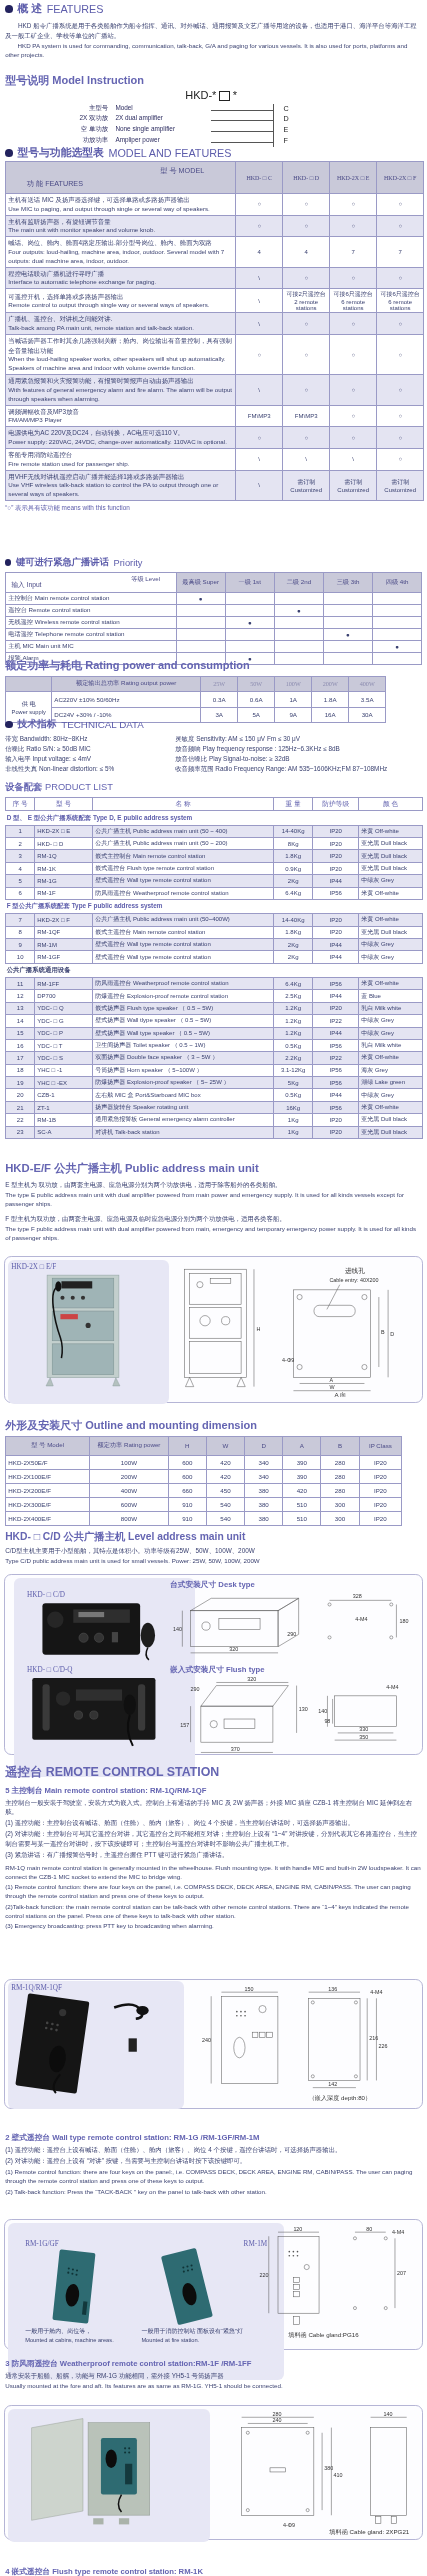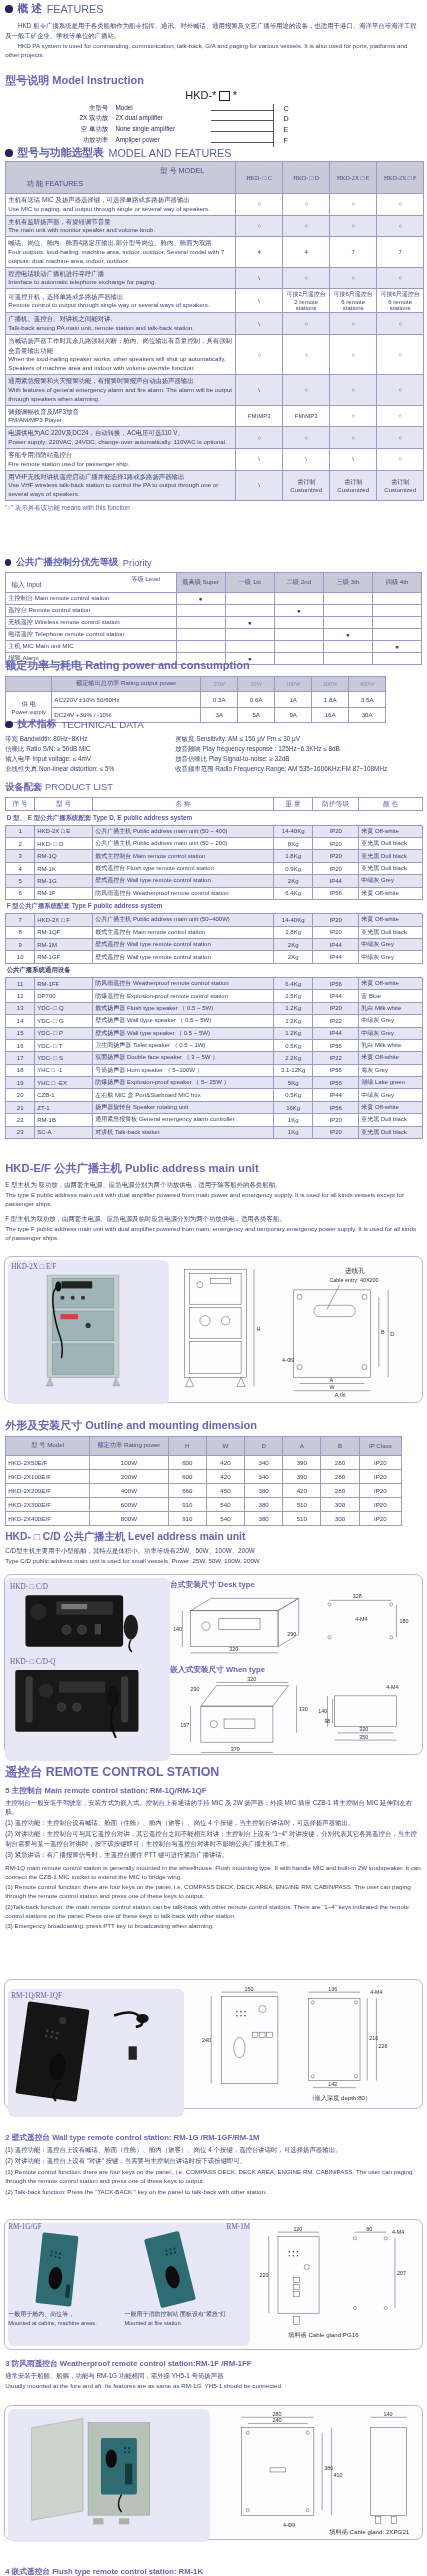--- a/index.html
+++ b/index.html
@@ -233,21 +233,21 @@
           <td class="cent">需订制 Customized</td>
         </tr>
         </tbody>
     </table>
     <div class="cn blue" style="margin-top:2.1px">“○” 表示具有该功能  means with this function</div>
   </div>
 
   <div class="sec" style="top:556px">
     <div class="h1" style="font-size:9.3px">
         <span class="dot" style="width:6.2px;height:6.2px"></span>
-        <span>公共广播控制分优先等级</span>
+        <span>键可进行紧急广播讲话</span>
         <span style="font-weight:normal">Priority</span>
       </div>
     <table class="tbl" style="width:417px;font-size:6.2px;margin-top:3.1px">
       <colgroup>
           <col style="width:170px">
           <col style="width:49px">
           <col style="width:49px">
           <col style="width:49px">
           <col style="width:49px">
           <col style="width:49px">
@@ -760,21 +760,21 @@
     </table>
   </div>
 
   <div class="sec" style="top:1530px">
     <div class="h2" style="font-size:10.3px">HKD- □ C/D 公共广播主机  Level address main unit</div>
     <p class="cn">C/D型主机主要用于小型船舶，其特点是体积小。功率等级有25W、50W、100W、200W</p>
     <p class="en">Type C/D public address main unit is used for small vessels. Power: 25W, 50W, 100W, 200W</p>
   </div>
 
   <div class="panel" style="top:1574px;left:4.1px;width:419px;height:181px">
-    <div class="photoBox" style="position:absolute;left:0;top:3.1px;width:155px;height:173px;padding:5px">
+    <div class="photoBox" style="position:absolute;left:9px;top:3.1px;width:155px;height:173px;padding:13px">
       <div class="plabel">HKD- □ C/D</div>
       <svg width="144" height="62" viewBox="0 0 280 120">
         <rect x="30" y="8" width="190" height="100" rx="6" fill="#151515"></rect>
         <circle cx="55" cy="40" r="16" fill="#262626"></circle>
         <rect x="90" y="20" width="110" height="26" fill="#2e2e2e"></rect>
           <rect x="100" y="25" width="50" height="10" fill="#777"></rect>
         <circle cx="110" cy="75" r="9" fill="#333" stroke="#555"></circle>
           <circle cx="140" cy="75" r="9" fill="#333" stroke="#555"></circle>
         <rect x="165" y="64" width="12" height="20" fill="#444"></rect>
         <ellipse cx="235" cy="70" rx="14" ry="24" fill="#1d1d1d"></ellipse>
@@ -808,21 +808,21 @@
         <line x1="310" y1="20" x2="430" y2="20" class="ln"></line>
           <text x="355" y="16" class="dim">328</text>
         <line x1="440" y1="28" x2="440" y2="92" class="ln"></line>
           <text x="446" y="64" class="dim">180</text>
         <circle cx="310" cy="28" r="3" class="ln"></circle>
           <circle cx="430" cy="28" r="3" class="ln"></circle>
           <circle cx="310" cy="92" r="3" class="ln"></circle>
           <circle cx="430" cy="92" r="3" class="ln"></circle>
         <text x="360" y="60" class="dim">4-M4</text>
       </svg>
-      <div class="h3" style="margin-top:7.2px">嵌入式安装尺寸 When type</div>
+      <div class="h3" style="margin-top:7.2px">嵌入式安装尺寸 Flush type</div>
       <svg width="247" height="87" viewBox="0 0 480 168">
         <line x1="90" y1="14" x2="230" y2="14" class="ln"></line>
           <text x="150" y="11" class="dim">320</text>
         <text x="40" y="30" class="dim">290</text>
         <path d="M60 60 l30 -40 h140 l-30 40 z" class="ln"></path>
         <rect x="60" y="60" width="140" height="70" class="ln"></rect>
         <circle cx="85" cy="95" r="7" class="ln"></circle>
           <rect x="105" y="85" width="60" height="18" class="ln"></rect>
         <line x1="246" y1="20" x2="246" y2="112" class="ln"></line>
           <text x="250" y="70" class="dim">130</text>
@@ -858,21 +858,21 @@
       </div>
     <div style="margin-top:4.1px">
         <p class="en">RM-1Q main remote control station is generally  mounted in the wheelhouse. Flush mounting type. It with handle MIC and built-in 2W loudspeaker. It can connect the CZB-1 MIC socket to extend the MIC to bridge wing.</p>
         <p class="en">(1) Remote control function: there are four keys on the panel, i.e. COMPASS DECK, DECK AREA, ENGINE RM, CABIN/PASS. The user can paging through the remote control station and press one of these keys to output.</p>
         <p class="en">(2)Talk-back function: the main remote control station can be  talk-back with other remote control stations. There are “1~4” keys indicated the remote control stations on the panel. Press one of these keys to talk-back with other station.</p>
         <p class="en">(3) Emergency broadcasting: press PTT key to  broadcasting  when alarming.</p>
       </div>
   </div>
 
   <div class="panel" style="top:1979px;left:4.1px;width:419px;height:130px">
-    <div class="photoBox" style="position:absolute;left:3.1px;top:9px;width:170px;height:122px;padding:3.1px">
+    <div class="photoBox" style="position:absolute;left:3.1px;top:1px;width:170px;height:122px;padding:3.1px">
       <div class="plabel">RM-1Q/RM-1QF</div>
       <svg width="160" height="103" viewBox="0 0 310 200">
         <rect x="20" y="10" width="120" height="180" rx="4" fill="#151515" transform="rotate(8 80 100)"></rect>
         <g fill="#444">
             <circle cx="70" cy="60" r="2.5"></circle>
             <circle cx="80" cy="62" r="2.5"></circle>
             <circle cx="90" cy="64" r="2.5"></circle>
             <circle cx="68" cy="70" r="2.5"></circle>
             <circle cx="78" cy="72" r="2.5"></circle>
             <circle cx="88" cy="74" r="2.5"></circle>
@@ -928,21 +928,21 @@
         <p class="cn">(1) 遥控功能：遥控台上设有喊话、舱面（住舱）、舱内（旅客）、岗位 4 个按键，遥控台讲话时，可选择扬声器输出。</p>
         <p class="cn">(2) 对讲功能：遥控台上设有 “对讲” 按键，当需要与主控制台讲话时按下该按键即可。</p>
       </div>
     <div style="margin-top:3.1px">
         <p class="en">(1) Remote control function: there are four keys on the panel:, i.e. COMPASS DECK, DECK AREA, ENGINE RM, CABIN/PASS. The user can paging through the remote control station and press one of these keys to output.</p>
         <p class="en">(2) Talk-back function: Press the “TACK-BACK ” key on the panel to  talk-back with other station.</p>
       </div>
   </div>
 
   <div class="panel" style="top:2219px;left:4.1px;width:419px;height:131px">
-    <div class="photoBox" style="position:absolute;left:3.1px;top:3.1px;width:242px;height:123px;padding:0">
+    <div class="photoBox" style="position:absolute;left:3.1px;top:3.1px;width:242px;height:123px;padding:17px">
       <div style="display:flex;justify-content:space-between">
         <span class="plabel">RM-1G/GF</span>
         <span class="plabel">RM-1M</span>
       </div>
       <div style="display:flex;gap:10.3px">
         <svg width="103" height="77" viewBox="0 0 200 150">
           <rect x="60" y="6" width="70" height="138" rx="4" fill="#2e6b72" transform="rotate(6 95 75)"></rect>
           <g fill="#0f3336">
               <circle cx="85" cy="40" r="2"></circle>
               <circle cx="93" cy="42" r="2"></circle>

